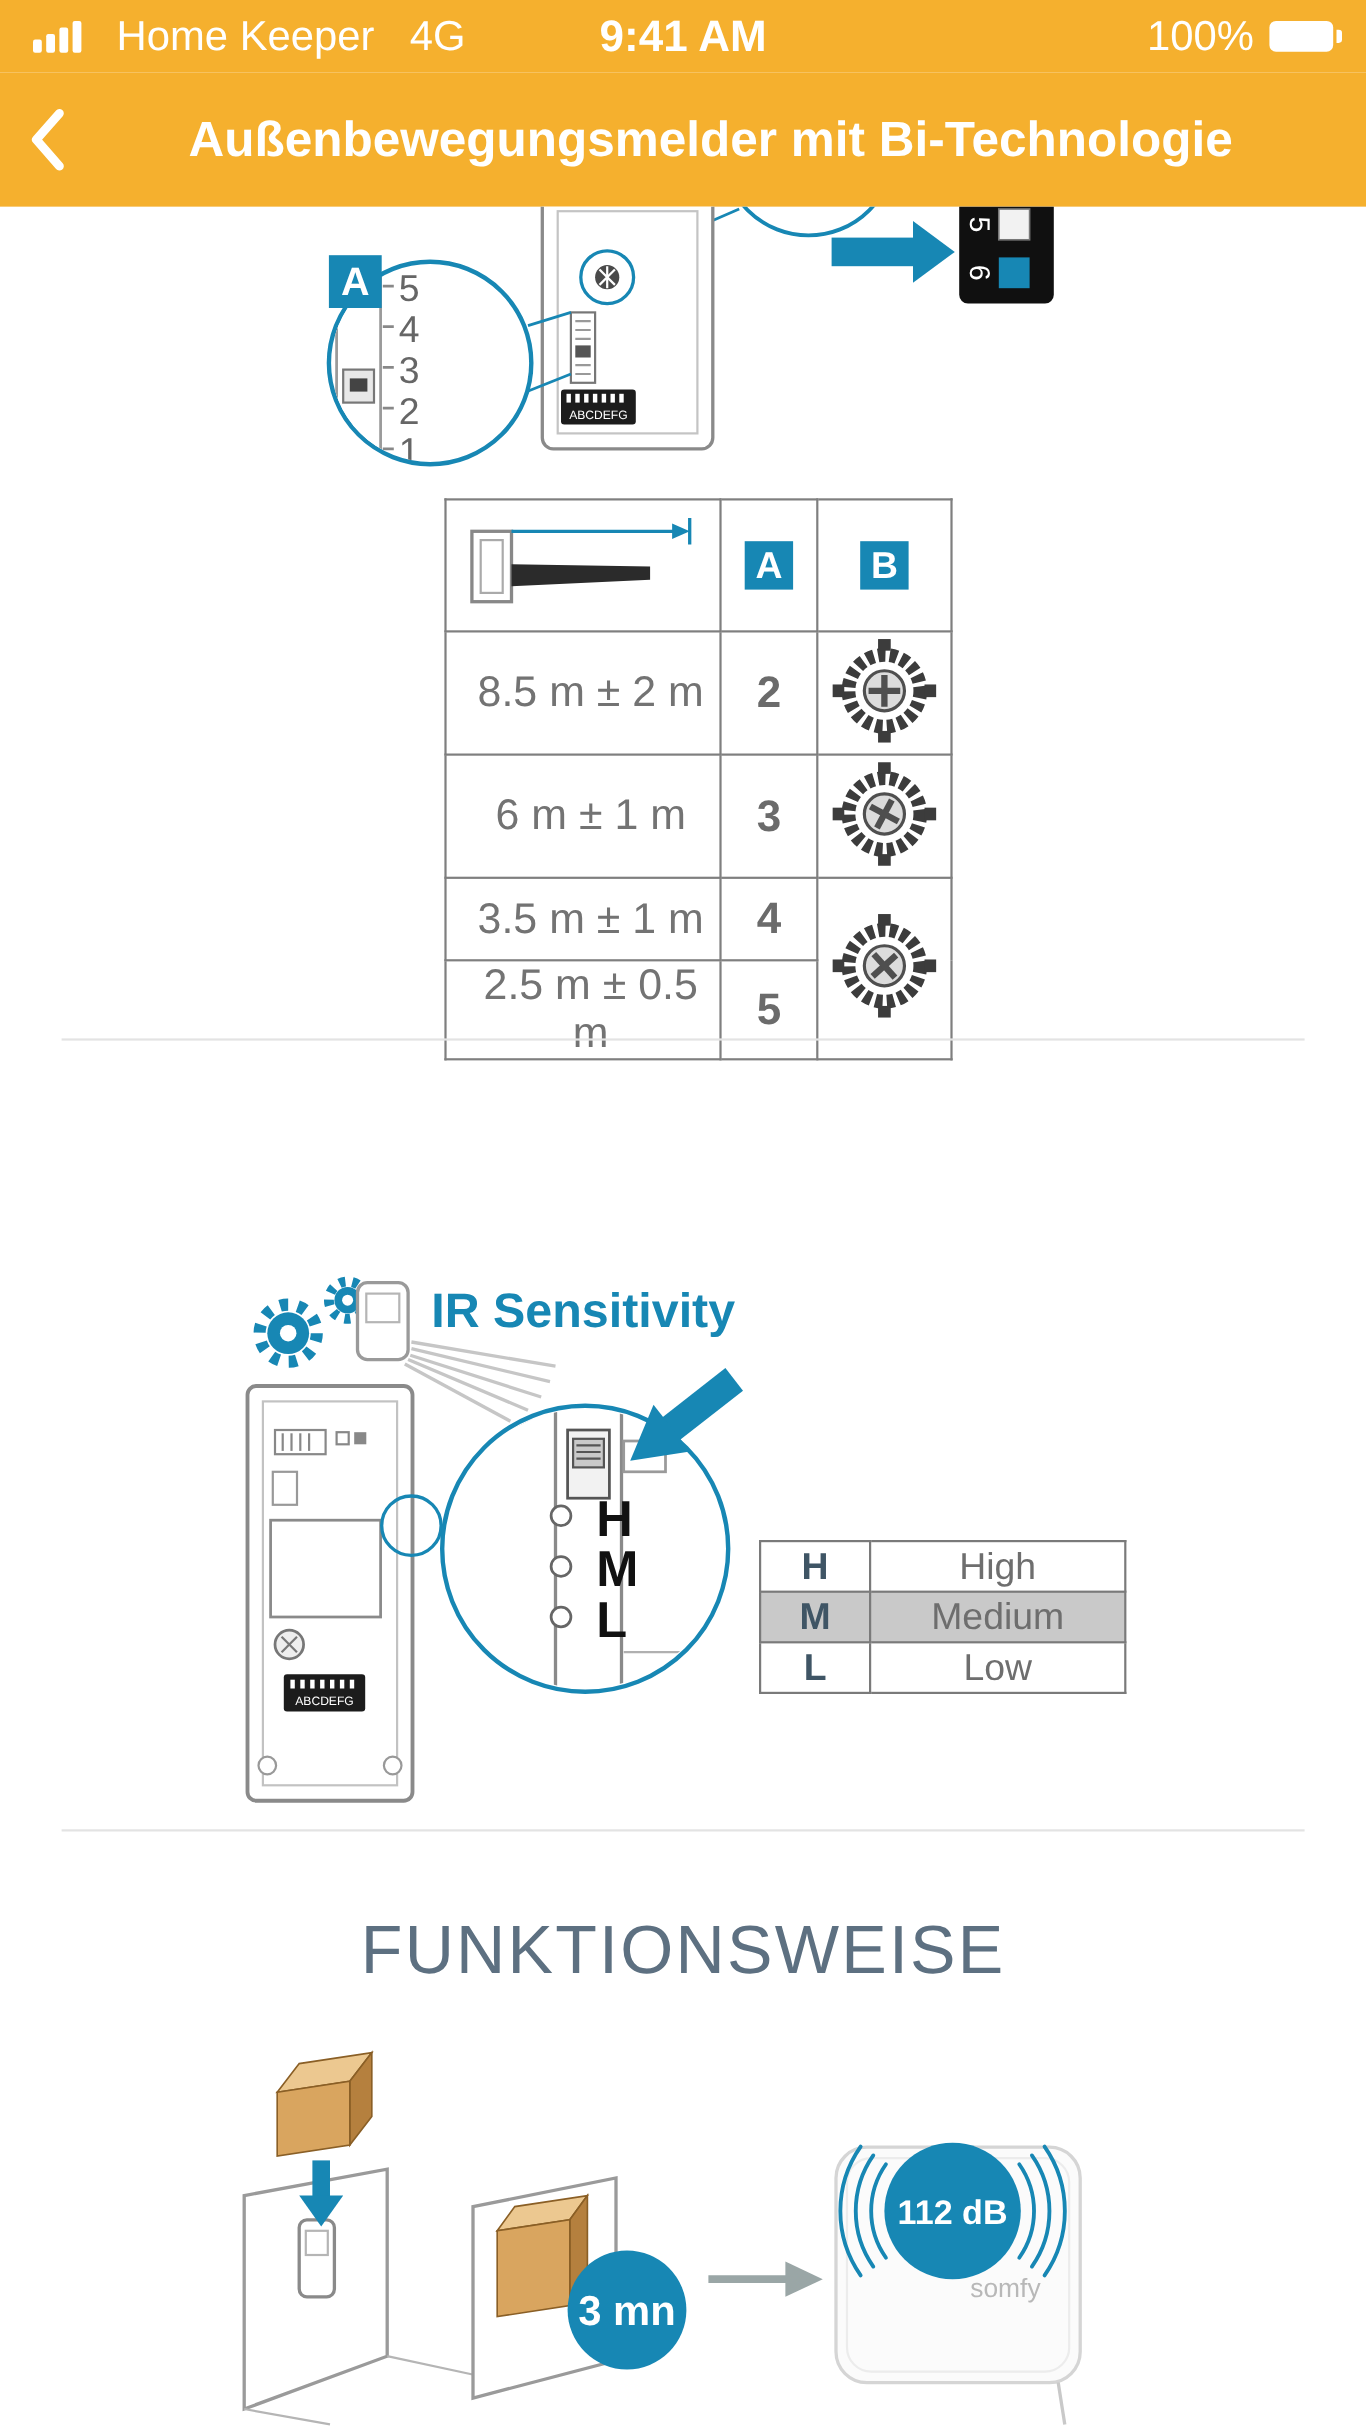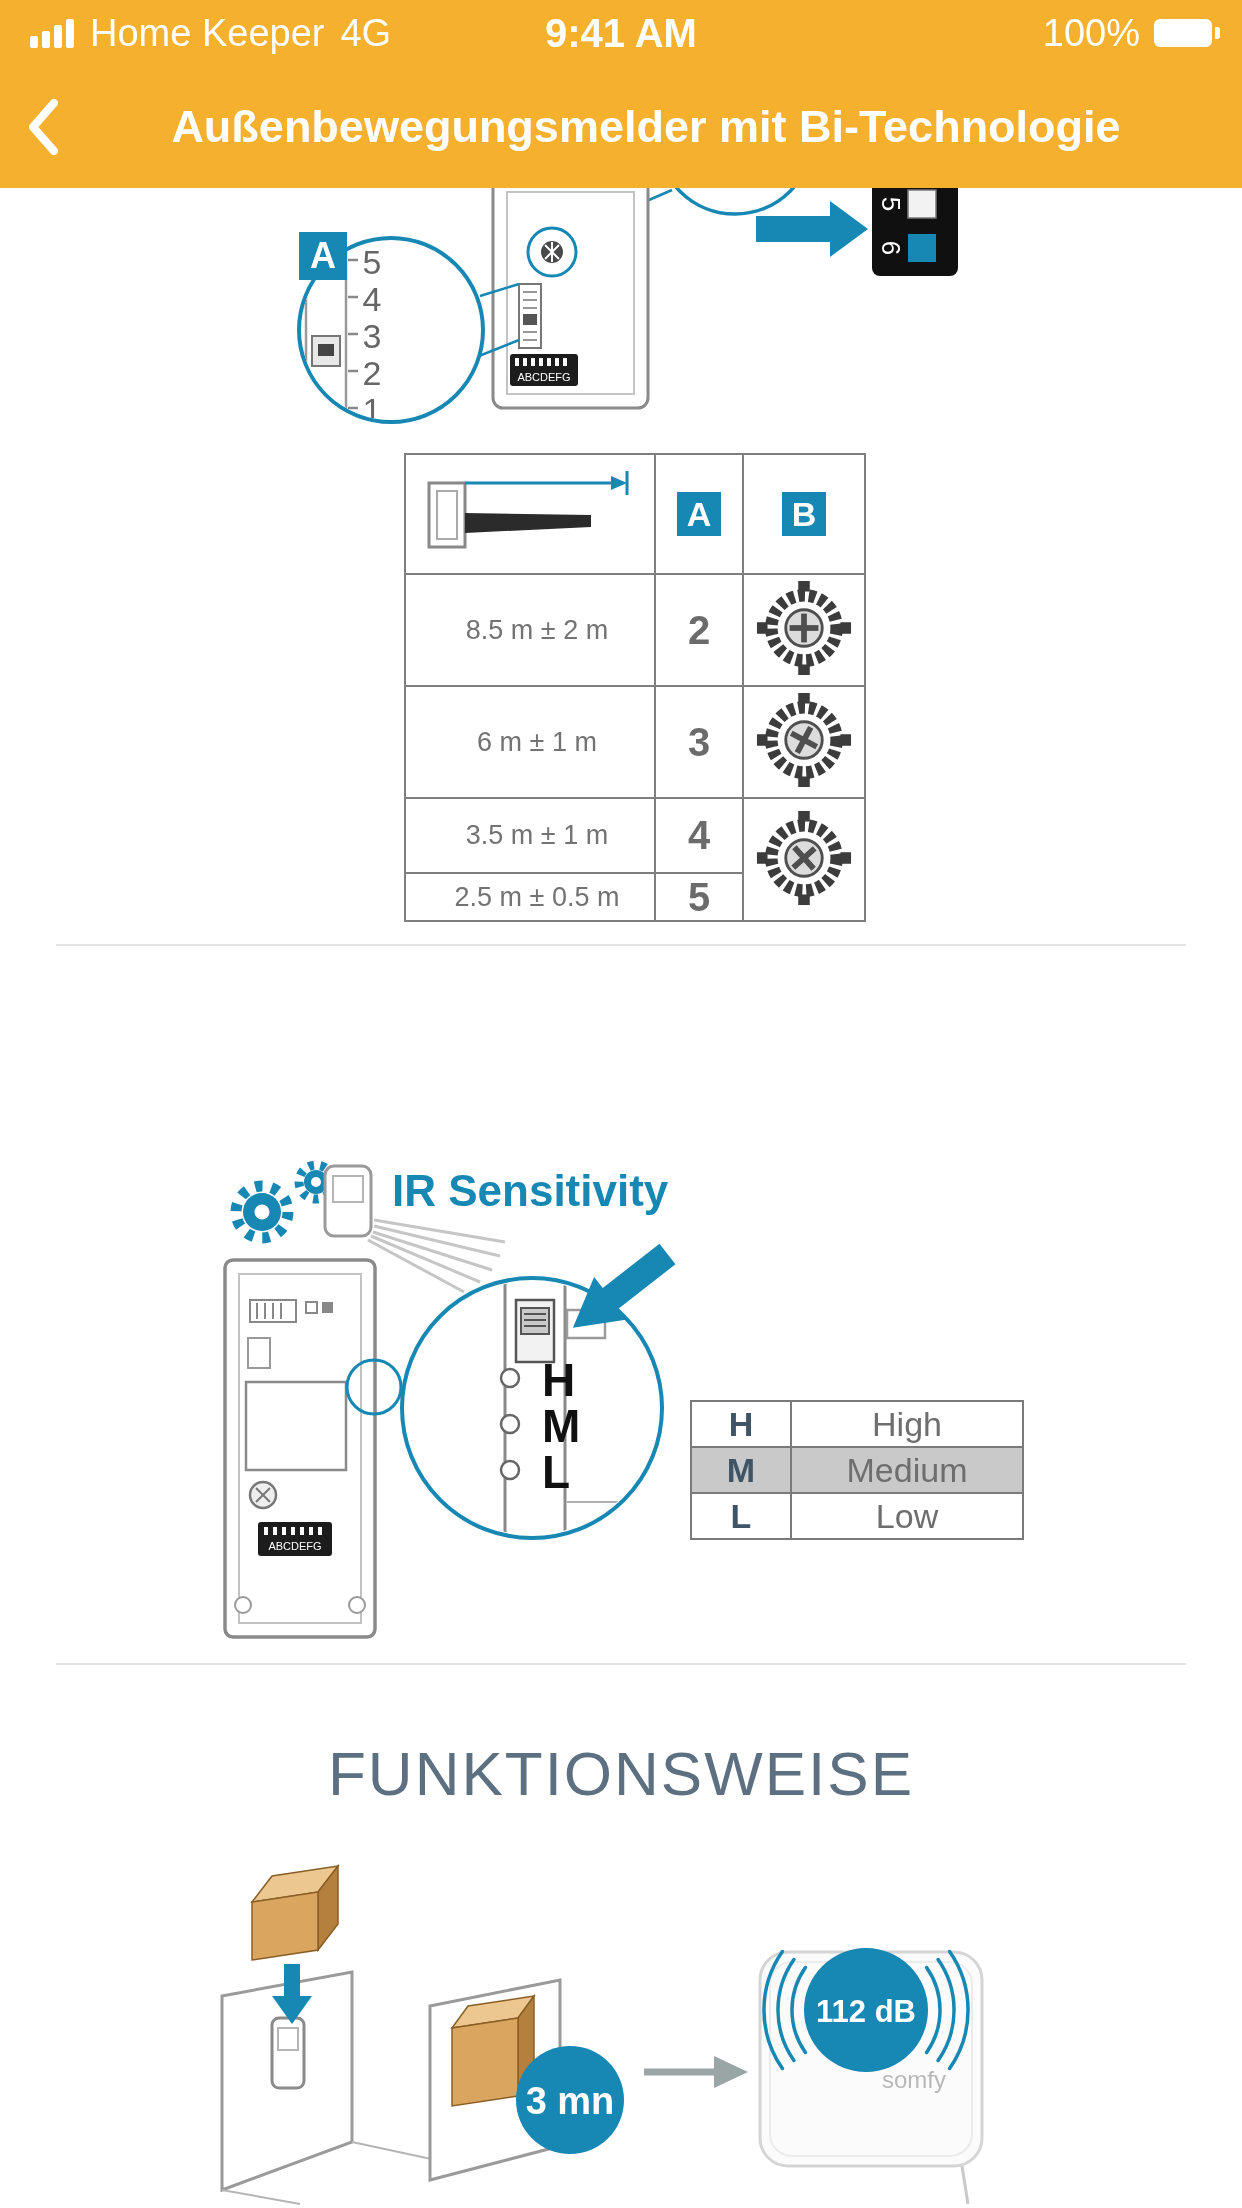--- a/index.html
+++ b/index.html
@@ -6,21 +6,21 @@
   body{
     width:1242px;height:2208px;position:relative;overflow:hidden;
     background:#ffffff;font-family:"Liberation Sans",sans-serif;
   }
   
   .statusbar{
     position:absolute;top:0;left:0;width:100%;height:66px;background:#F5B02E;
     color:#fff;display:flex;align-items:center;justify-content:space-between;
     padding:0 30px;box-sizing:border-box;font-size:38px;
   }
-  .sb-left{display:flex;align-items:center;gap:16px;}
+  .sb-left{display:flex;align-items:center;gap:32px;}
   .signal{display:flex;align-items:flex-end;gap:4px;height:30px;}
   .signal span{display:block;width:8px;background:#fff;border-radius:2px;}
   .signal .b1{height:12px}.signal .b2{height:17px}.signal .b3{height:23px}.signal .b4{height:29px}
   .sb-time{position:absolute;left:0;right:0;text-align:center;font-weight:bold;font-size:40px;pointer-events:none;}
   .sb-right{display:flex;align-items:center;gap:14px;}
   .battery{position:relative;width:58px;height:28px;background:#fff;border-radius:6px;}
   .battery:after{content:"";position:absolute;right:-8px;top:8px;width:5px;height:12px;background:#fff;border-radius:0 3px 3px 0;}
   
   .navbar{position:absolute;top:66px;left:0;width:100%;height:122px;background:#F5B02E;}
   .nav-title{position:absolute;left:90px;right:40px;top:50%;transform:translateY(-50%);
@@ -29,21 +29,21 @@
     display:flex;align-items:center;cursor:pointer;}
   
   .content{position:absolute;top:188px;left:0;width:1242px;height:2020px;background:#fff;}
   .abs{position:absolute;}
   .divider{position:absolute;left:56px;width:1130px;height:2px;background:#e3e3e3;}
   .section-heading{position:absolute;left:0;width:100%;text-align:center;font-size:62px;
     color:#5D7081;letter-spacing:2px;line-height:70px;}
   
   .range-table{position:absolute;left:404px;top:265px;border-collapse:collapse;table-layout:fixed;}
   .range-table td{border:2px solid #7f7f7f;padding:0;vertical-align:middle;text-align:center;background:#fff;}
-  .rt-range{font-size:27px;color:#737373;text-align:center;padding-left:14px !important;}
+  .rt-range{font-size:39px;color:#737373;text-align:center;padding-left:14px !important;}
   .rt-pos{font-size:40px;color:#6b6b6b;font-weight:bold;}
   .badge{display:inline-block;min-width:44px;height:44px;line-height:44px;background:#1787B4;
     color:#fff;font-weight:bold;font-size:34px;text-align:center;}
   
   .hml-table{position:absolute;left:690px;top:250px;border-collapse:collapse;table-layout:fixed;}
   .hml-table td{border:2px solid #7a7a7a;height:42px;vertical-align:middle;background:#fff;}
   .hml-table .k{width:96px;text-align:center;font-weight:bold;color:#3f5565;font-size:34px;}
   .hml-table .v{width:228px;text-align:center;color:#6e6e6e;font-size:34px;margin-left:28px;}
   .hml-table tr.hl td{background:#c9c9c9;}
 </style>

